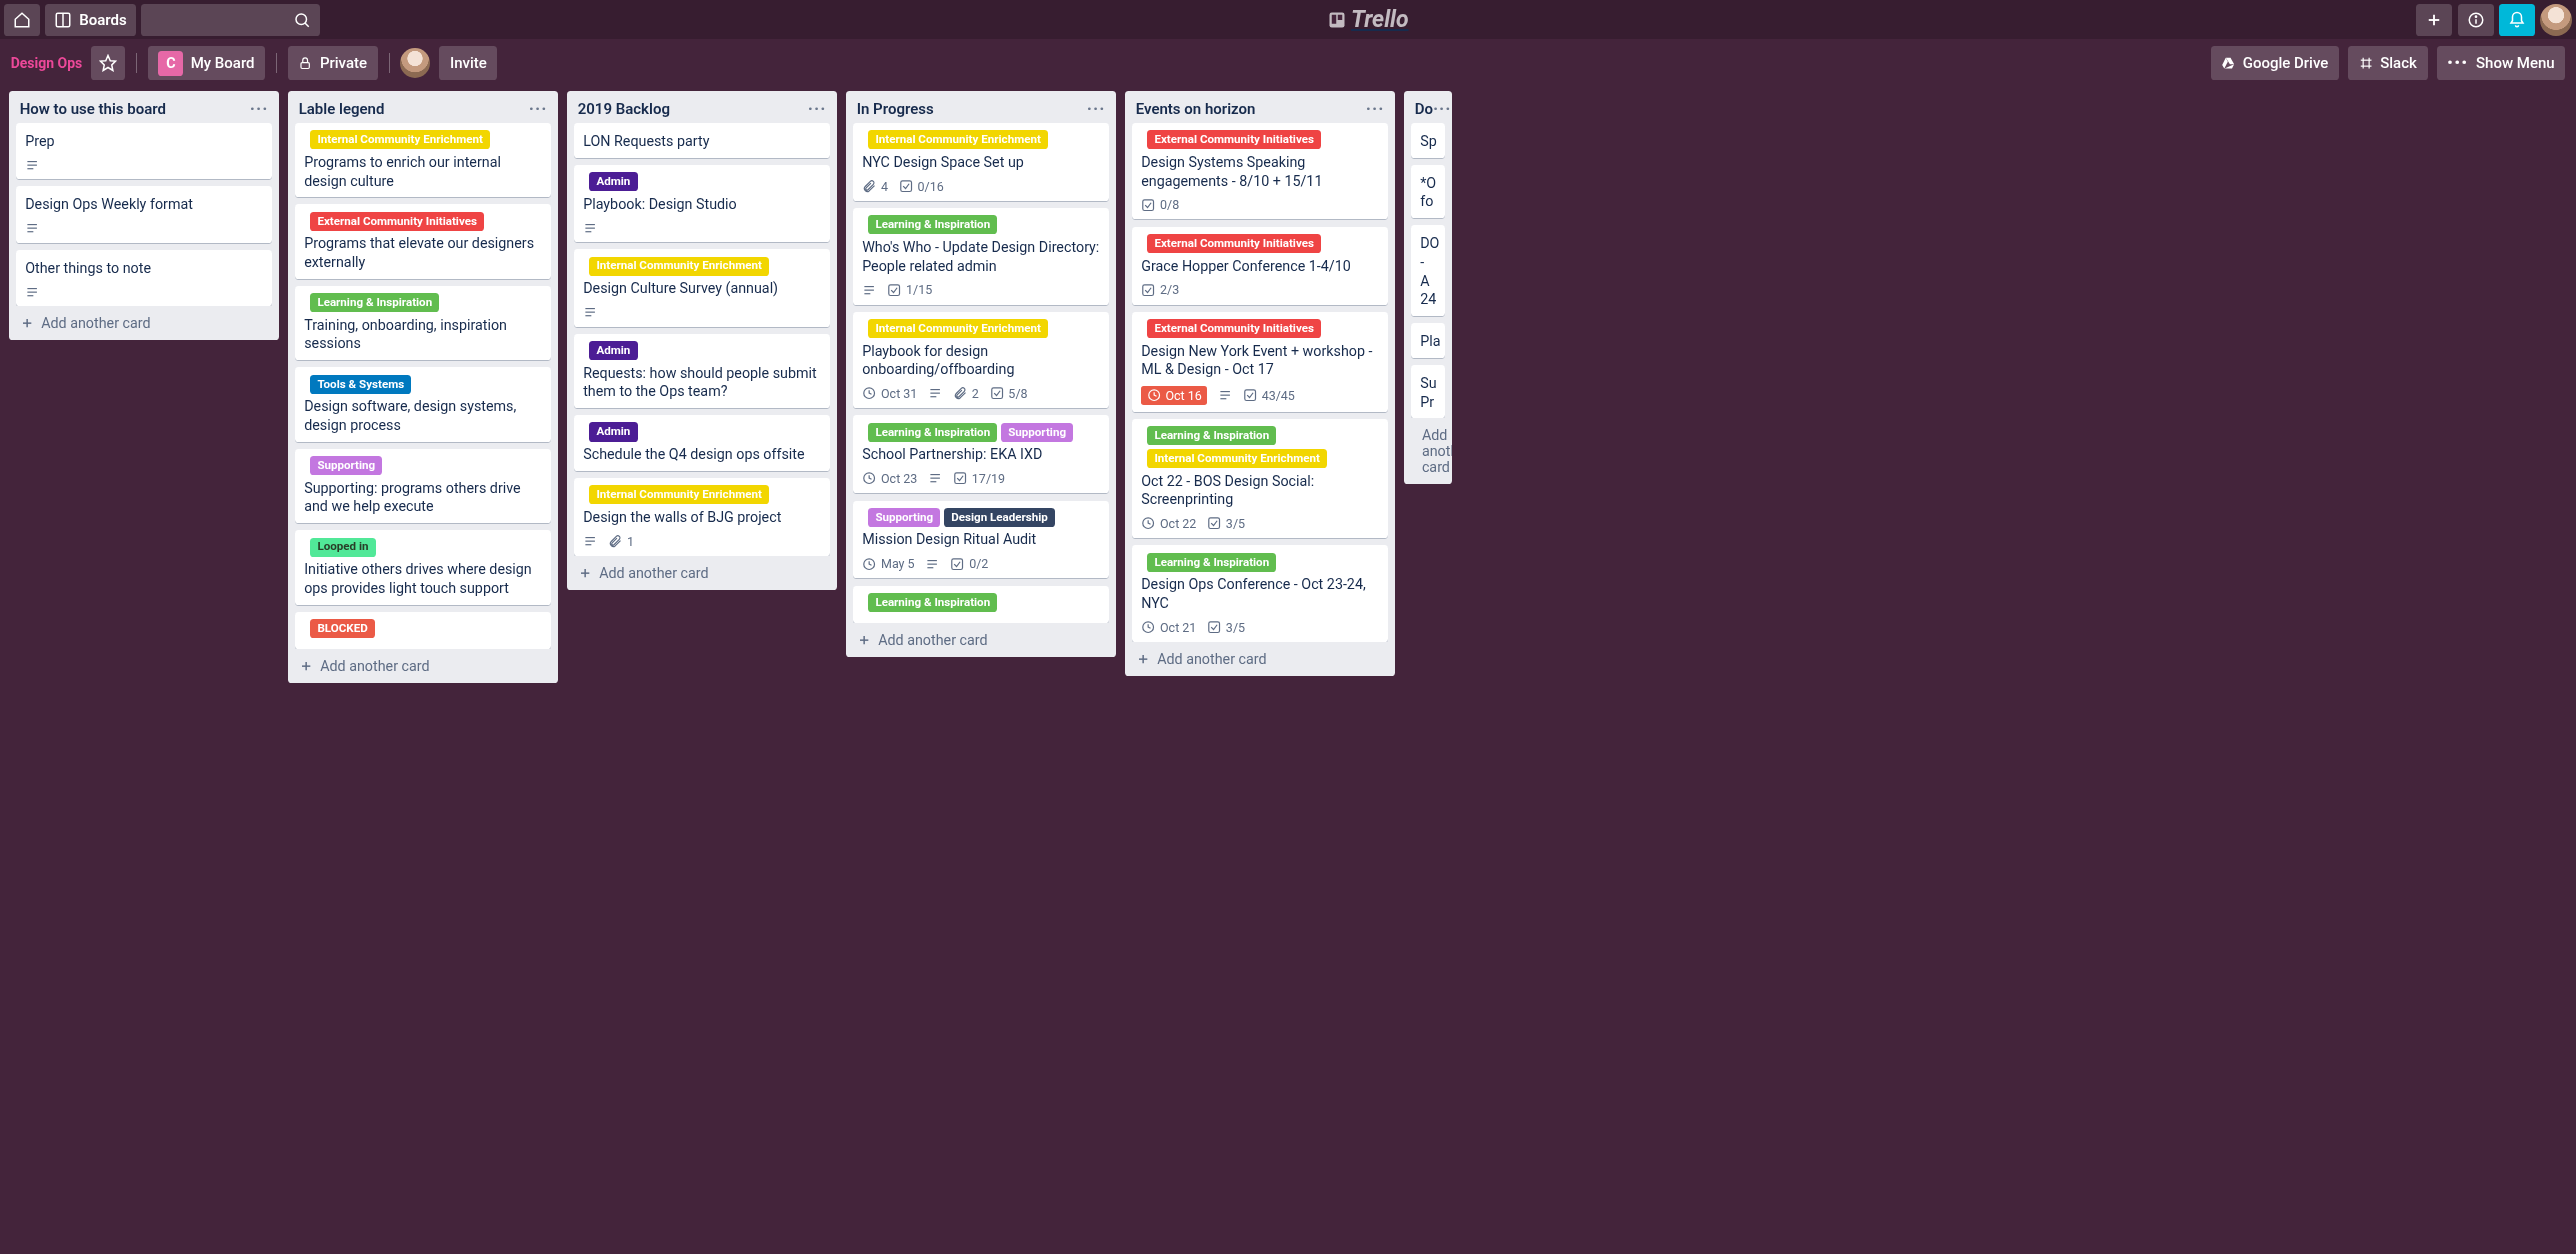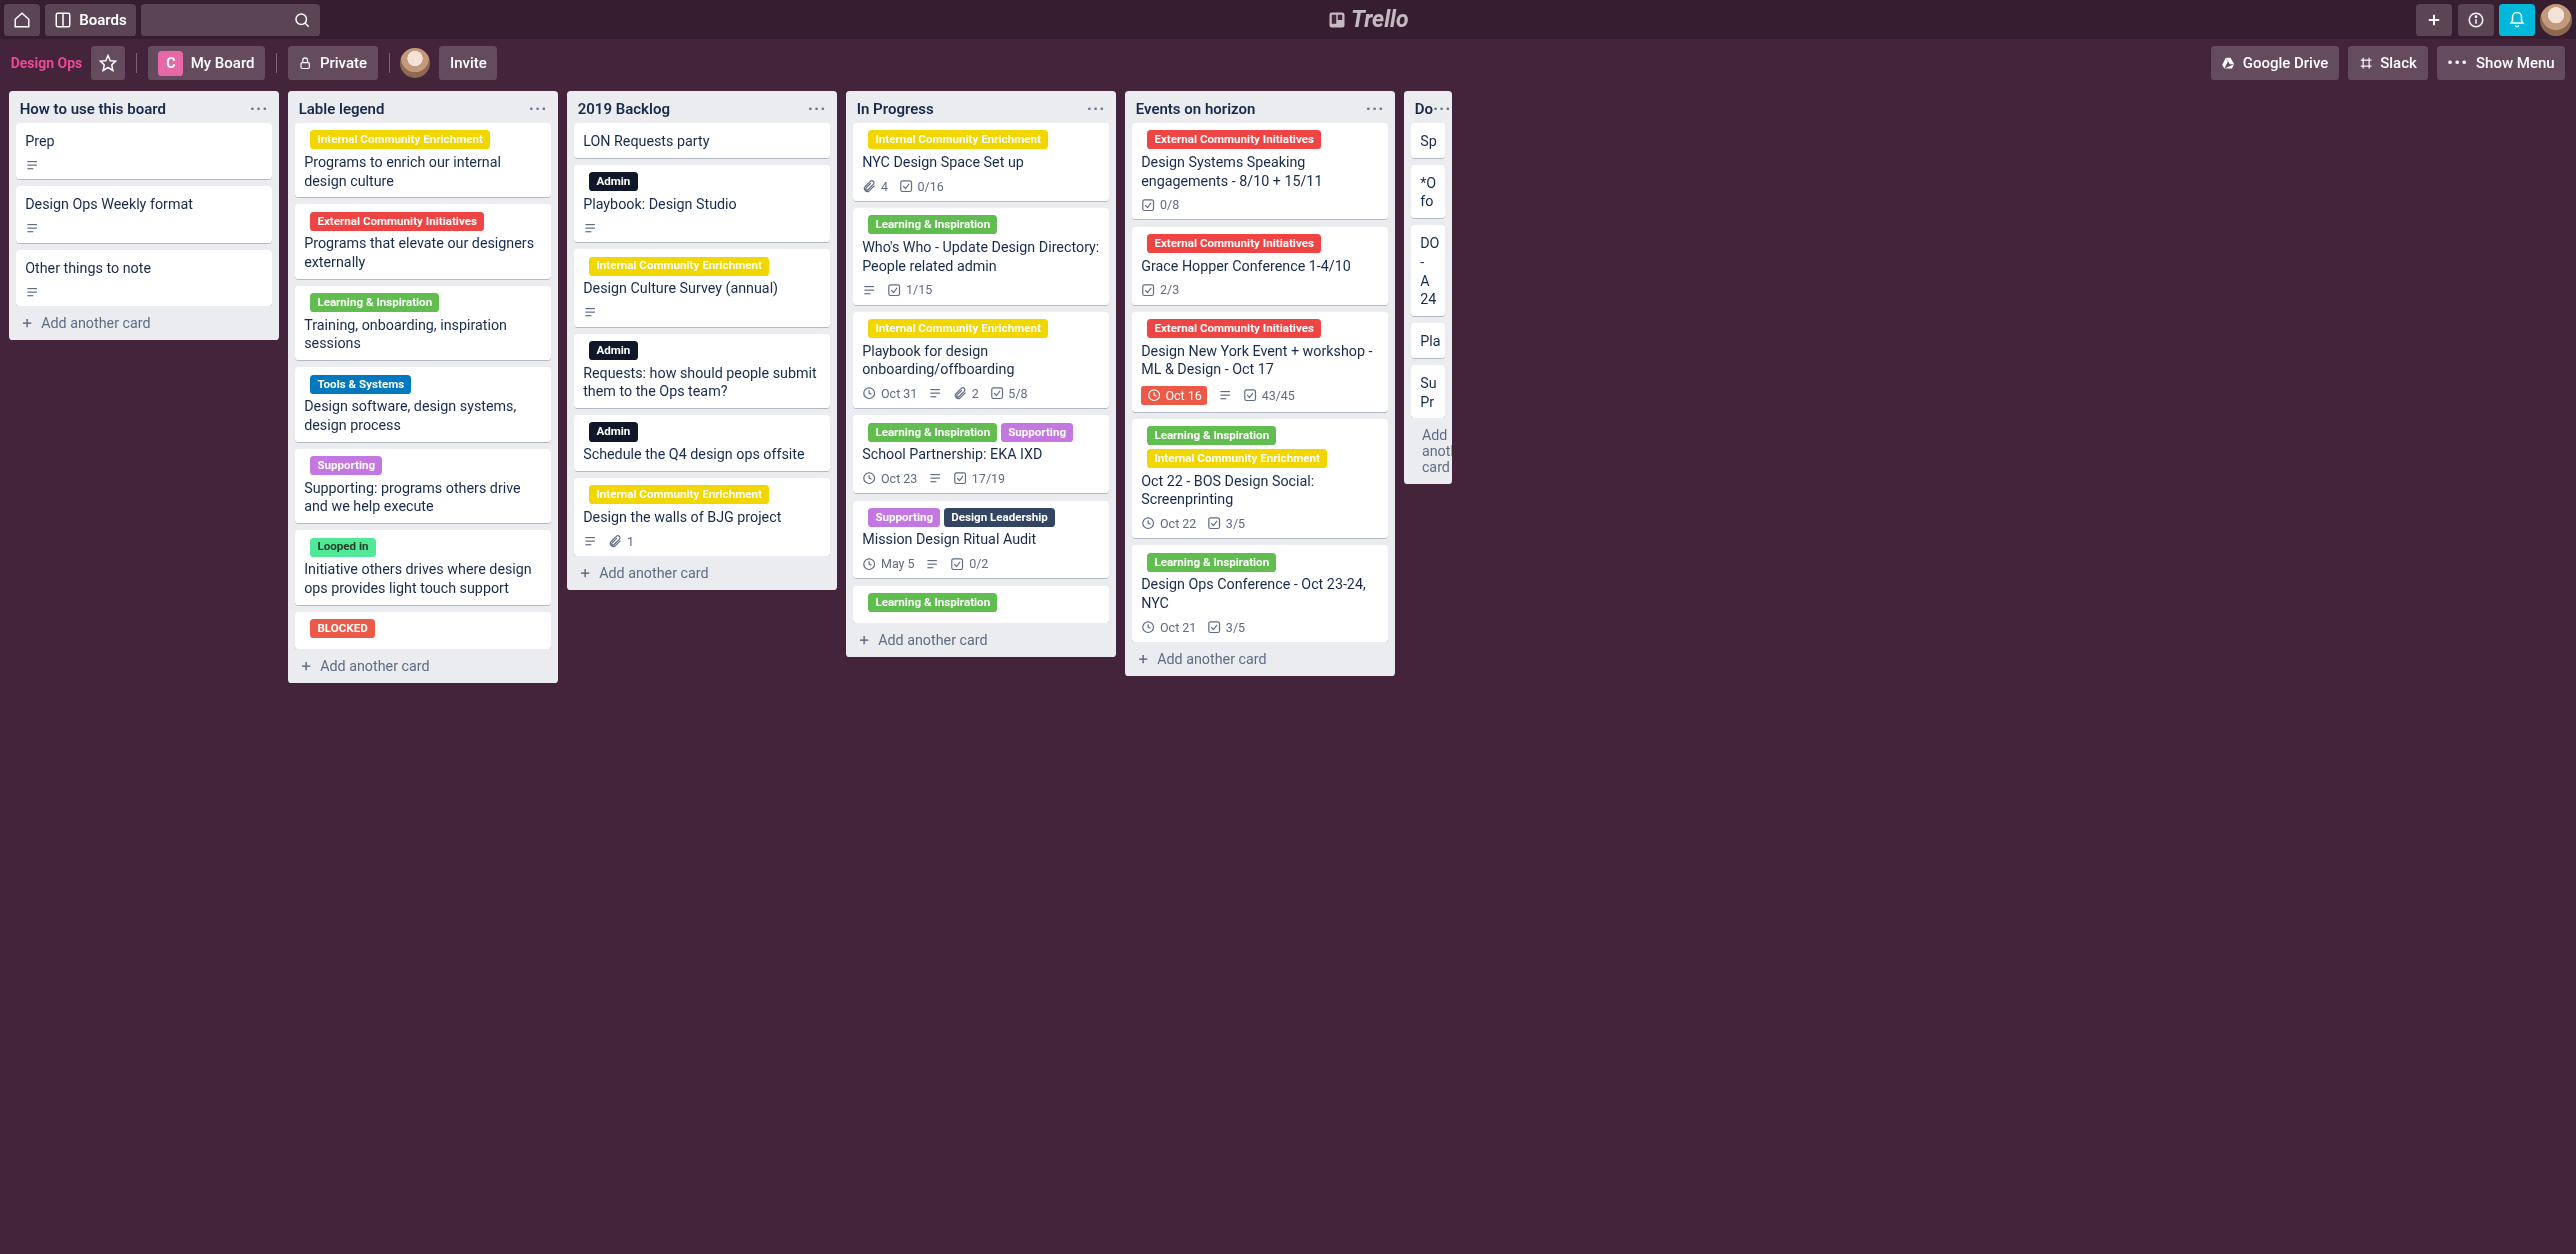--- a/index.html
+++ b/index.html
@@ -37,21 +37,21 @@
 .topbar .search {
   width: 179px;
   height: 32px;
   border-radius: 3.6px;
   background: rgba(255,255,255,0.18);
   display: flex;
   align-items: center;
   justify-content: flex-end;
   padding: 0 9px;
 }
-.topbar .spacer { flex: 1; display: flex; justify-content: center; align-items: flex-start; }
+.topbar .spacer { flex: 1; display: flex; justify-content: center; align-items: flex-start; text-decoration: underline; }
 .logo { color: rgba(255,255,255,0.7); font-size: 23px; font-style: italic; font-weight: 700; display: flex; gap: 5.4px; align-items:center;}
 .topbar .right { display: flex; gap: 5.4px; align-items: center; }
 .topbar .avatar {
   width: 32px; height: 32px; border-radius: 50%; background: #ccc; cursor: pointer;
   background: radial-gradient(circle at 50% 35%, #f4e2d6 30%, #c49a7e 32%, #c49a7e 55%, #8c6a52 57%);
 }
 .blue-btn { background: #00b8d9 !important; }
 
 .boardbar {
   height: 48px;
@@ -127,21 +127,21 @@
 }
 
 
 .c-yellow { background: #f2d600; color:#fff; }
 .c-sky    { background: #ef4444; }
 .c-green  { background: #61bd4f; }
 .c-blue   { background: #0079bf; }
 .c-purple { background: #c377e0; }
 .c-lime   { background: #51e898; color:#293e28;}
 .c-red    { background: #eb5a46; }
-.c-pink   { background: #0f172a; }
+.c-pink   { background: #4c1d95; }
 .c-dark   { background: #344563; }
 
 .icon-svg { width: 14.3px; height: 14.3px; display:inline-block;}
 .icon-lg { width: 18px; height:18px;}
 </style>
 </head>
 <body>
 
 <div class="topbar">
   <div class="btn">

